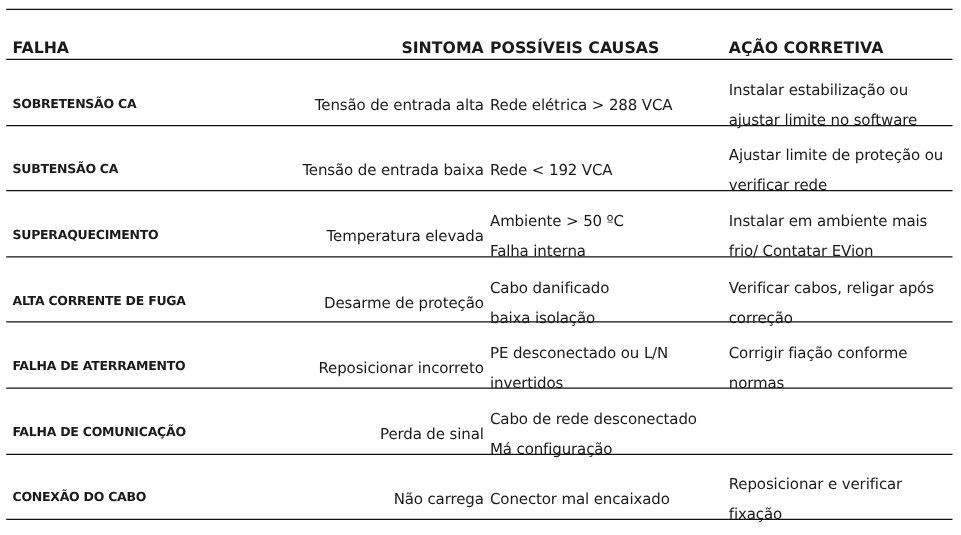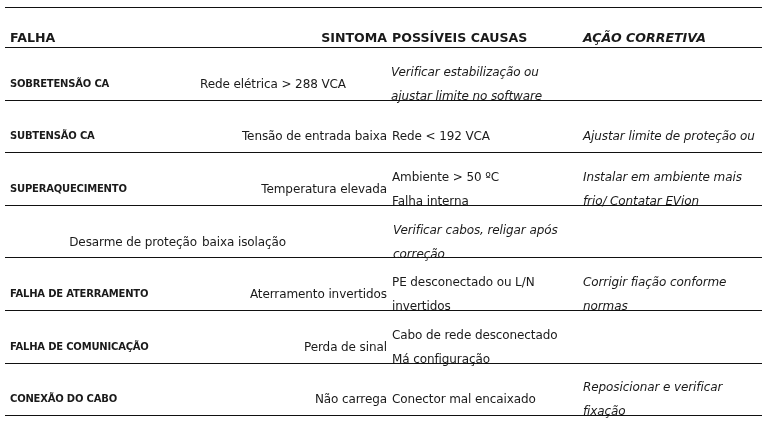--- a/index.html
+++ b/index.html
@@ -6,82 +6,86 @@
   body { width: 769px; height: 428px; position: relative; overflow: hidden;
          font-family: "DejaVu Sans", "Liberation Sans", sans-serif; color: #1a1a1a; }
   .table { position: absolute; left: 5px; top: 7px; width: 757px; border-top: 1.5px solid #111; }
   .row { display: flex; border-bottom: 1.5px solid #111; box-sizing: border-box; align-items: center; }
   .row.header { height: 40px; }
   .row.body { height: 52.6px; }
   .cell { box-sizing: border-box; font-size: 12.3px; line-height: 24px; margin-top: 20px; }
   .c1 { width: 190px; padding-left: 5px; }
   .c2 { width: 192px; padding-left: 5px; text-align: right; }
   .c3 { width: 191px; padding-left: 5px; }
-  .c4 { width: 184px; padding-left: 5px; font-style: italic; }
+  .c4 { width: 184px; padding-left: 5px; }
   .header .cell { font-weight: bold; font-size: 12.6px; }
   .body .c1 { font-weight: bold; font-size: 10px; letter-spacing: -0.2px; }
   .body .c2, .body .c3, .body .c4 { font-size: 12px; letter-spacing: -0.1px; }
   .line { display: block; white-space: nowrap; }
 </style>
 </head>
 <body>
 
 <div class="table">
   <div class="row header">
     <div class="cell c1">FALHA</div>
     <div class="cell c2">SINTOMA</div>
     <div class="cell c3">POSSÍVEIS CAUSAS</div>
     <div class="cell c4">AÇÃO CORRETIVA</div>
   </div>
   <div id="rows-container">
       <div class="row body">
         <div class="cell c1">SOBRETENSÃO CA</div>
+        <div class="cell c2">Tensão de entrada alta</div>
         <div class="cell c3">
           <span class="line">Rede elétrica &gt; 288 VCA</span>
         </div>
         <div class="cell c4">
-          <span class="line">Verificar estabilização ou</span>
+          <span class="line">Instalar estabilização ou</span>
           <span class="line">ajustar limite no software</span>
         </div>
       </div>
       <div class="row body">
         <div class="cell c1">SUBTENSÃO CA</div>
         <div class="cell c2">Tensão de entrada baixa</div>
         <div class="cell c3">
           <span class="line">Rede &lt; 192 VCA</span>
         </div>
         <div class="cell c4">
           <span class="line">Ajustar limite de proteção ou</span>
+          <span class="line">verificar rede</span>
         </div>
       </div>
       <div class="row body">
         <div class="cell c1">SUPERAQUECIMENTO</div>
         <div class="cell c2">Temperatura elevada</div>
         <div class="cell c3">
           <span class="line">Ambiente &gt; 50 ºC</span>
           <span class="line">Falha interna</span>
         </div>
         <div class="cell c4">
           <span class="line">Instalar em ambiente mais</span>
           <span class="line">frio/ Contatar EVion</span>
         </div>
       </div>
       <div class="row body">
+        <div class="cell c1">ALTA CORRENTE DE FUGA</div>
         <div class="cell c2">Desarme de proteção</div>
         <div class="cell c3">
+          <span class="line">Cabo danificado</span>
           <span class="line">baixa isolação</span>
         </div>
         <div class="cell c4">
           <span class="line">Verificar cabos, religar após</span>
           <span class="line">correção</span>
         </div>
       </div>
       <div class="row body">
         <div class="cell c1">FALHA DE ATERRAMENTO</div>
-        <div class="cell c2">Aterramento invertidos</div>
+        <div class="cell c2">Reposicionar incorreto</div>
         <div class="cell c3">
           <span class="line">PE desconectado ou L/N</span>
           <span class="line">invertidos</span>
         </div>
         <div class="cell c4">
           <span class="line">Corrigir fiação conforme</span>
           <span class="line">normas</span>
         </div>
       </div>
       <div class="row body">

